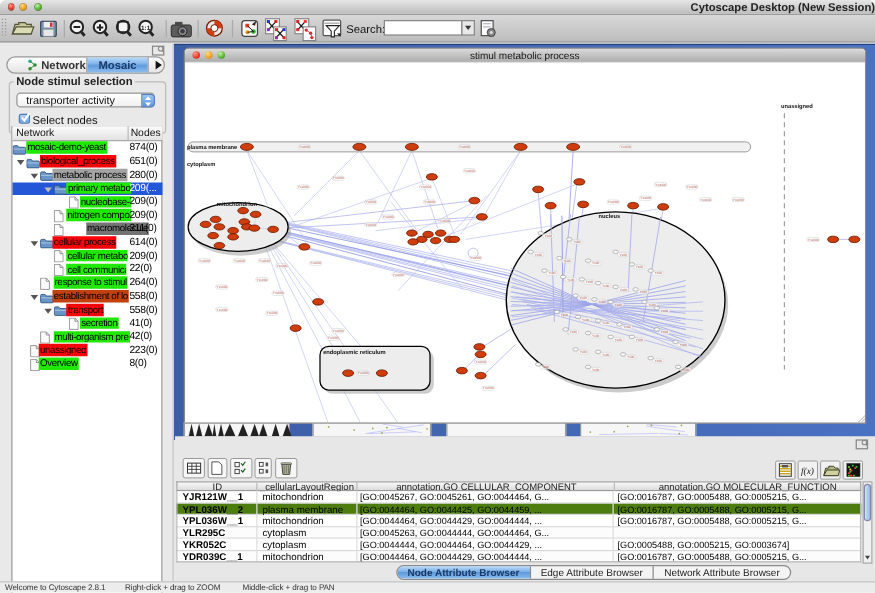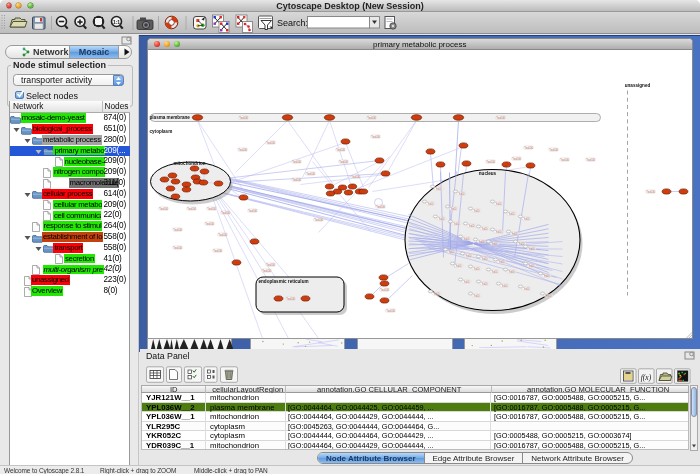--- a/index.html
+++ b/index.html
@@ -6,21 +6,21 @@
   .abs { position:absolute; }
 </style></head>
 <body>
 
 <div class="abs" style="left:0;top:0;width:700px;height:474px;background:#e9e9e9;border-radius:5px 5px 0 0"></div>
 
 <div class="abs" style="left:0;top:0;width:700px;height:12px;background:linear-gradient(#e6e6e6,#bcbcbc);border-radius:5px 5px 0 0;border-bottom:1px solid #9a9a9a">
   <div class="abs" style="left:6.6px;top:3.2px;width:4.8px;height:4.8px;border-radius:50%;background:radial-gradient(circle at 35% 30%, #ff9a8a, #e33a2a 60%, #a02015);box-shadow:0 0 0 0.5px #992015"></div>
   <div class="abs" style="left:16.2px;top:3.2px;width:4.8px;height:4.8px;border-radius:50%;background:radial-gradient(circle at 35% 30%, #ffd98a, #f0a01e 60%, #b06c10);box-shadow:0 0 0 0.5px #a87416"></div>
   <div class="abs" style="left:28px;top:3.2px;width:4.8px;height:4.8px;border-radius:50%;background:radial-gradient(circle at 35% 30%, #c8f0a0, #55b82e 60%, #2e7a12);box-shadow:0 0 0 0.5px #3a7a18"></div>
-  <div style="text-align:center;font-size:9px;font-weight:bold;color:#222;line-height:12px">Cytoscape Desktop (New Session)</div>
+  <div style="text-align:right;font-size:9px;font-weight:bold;color:#222;line-height:12px">Cytoscape Desktop (New Session)</div>
 </div>
 
 <div class="abs" style="left:0;top:12px;width:700px;height:22px;background:linear-gradient(#d8d8d8,#bdbdbd);border-bottom:1px solid #8e8e8e"></div>
 <svg width="400" height="34" style="position:absolute;left:0;top:0" font-family="Liberation Sans, sans-serif">
     <g stroke="#9a9a9a" stroke-width="1" stroke-dasharray="1 1.5">
       <line x1="2" y1="15" x2="2" y2="30"></line>
       <line x1="4.5" y1="15" x2="4.5" y2="30"></line>
     </g>
     <path d="M10 27 L12 19.5 L15 19.5 L15 18 L20 18 L21.5 19.5 L25 19.5 L25 27 Z" fill="#c9c9a0" stroke="#55553a" stroke-width="1"></path>
     <path d="M10 27 L13 21.5 L27 21.5 L25 27 Z" fill="#dcdcb4" stroke="#55553a" stroke-width="1"></path>
@@ -106,21 +106,21 @@
     <circle cx="393" cy="26" r="1.2" fill="#ddd"></circle>
   </svg>
 
 <div class="abs" style="left:139px;top:34.5px;width:561px;height:317.5px;background:linear-gradient(90deg,#3b5da4,#4a72c2);border-top:1px solid #24407e">
 
   <div class="abs" style="left:7.5px;top:2px;width:546.5px;height:301px;background:#fff;border:1px solid #888;border-radius:4px 4px 0 0;overflow:hidden">
     <div class="abs" style="left:0;top:0;width:100%;height:11.5px;background:linear-gradient(#dadada,#aeaeae);border-radius:4px 4px 0 0;border-bottom:1px solid #8a8a8a">
       <div class="abs" style="left:6px;top:2.4px;width:6.4px;height:6.4px;border-radius:50%;background:radial-gradient(circle at 35% 30%, #ff9a8a, #e33a2a 60%, #a02015)"></div>
       <div class="abs" style="left:16.5px;top:2.4px;width:6.4px;height:6.4px;border-radius:50%;background:radial-gradient(circle at 35% 30%, #ffd98a, #f0a01e 60%, #b06c10)"></div>
       <div class="abs" style="left:26px;top:2.4px;width:6.4px;height:6.4px;border-radius:50%;background:radial-gradient(circle at 35% 30%, #c8f0a0, #55b82e 60%, #2e7a12)"></div>
-      <div style="text-align:center;font-size:8px;color:#111;line-height:11px">primary metabolic process</div>
+      <div style="text-align:center;font-size:8px;color:#111;line-height:11px">stimul metabolic process</div>
     </div>
     <svg width="546.5" height="289.5" viewBox="146.5 47.5 546.5 289.5" style="position:absolute;left:-1px;top:10px" font-family="Liberation Sans, sans-serif">
         <line x1="198.0" y1="170.0" x2="450.0" y2="224.0" stroke="#aab0ee" stroke-width="0.65" opacity="0.85"></line>
         <line x1="205.0" y1="171.9" x2="457.0" y2="228.4" stroke="#aab0ee" stroke-width="0.65" opacity="0.85"></line>
         <line x1="212.0" y1="173.8" x2="464.0" y2="232.8" stroke="#aab0ee" stroke-width="0.65" opacity="0.85"></line>
         <line x1="219.0" y1="175.7" x2="471.0" y2="237.2" stroke="#aab0ee" stroke-width="0.65" opacity="0.85"></line>
         <line x1="198.0" y1="177.6" x2="478.0" y2="241.6" stroke="#aab0ee" stroke-width="0.65" opacity="0.85"></line>
         <line x1="205.0" y1="179.5" x2="485.0" y2="246.0" stroke="#aab0ee" stroke-width="0.65" opacity="0.85"></line>
         <line x1="212.0" y1="181.4" x2="492.0" y2="250.4" stroke="#aab0ee" stroke-width="0.65" opacity="0.85"></line>
         <line x1="219.0" y1="183.3" x2="499.0" y2="254.8" stroke="#aab0ee" stroke-width="0.65" opacity="0.85"></line>
@@ -666,21 +666,21 @@
       <div style="position:absolute;left:94.0px;top:0;height:10.8px;color:#000;font-size:8.2px;letter-spacing:-0.2px;line-height:10.8px;white-space:nowrap">558(0)</div>
     </div>
     <div style="position:absolute;left:9.5px;top:219.10000000000002px;width:120.0px;height:10.8px;">
       <svg width="8" height="10" style="position:absolute;left:45.0px;top:0.5px">
         <path d="M0.5 0.5 L5 0.5 L7.5 3 L7.5 9.5 L0.5 9.5 Z" fill="#fdfdfd" stroke="#888" stroke-width="0.7"></path>
         <path d="M5 0.5 L5 3 L7.5 3" fill="none" stroke="#888" stroke-width="0.7"></path>
       </svg>
       <div style="position:absolute;left:54.5px;top:0.3px;height:9.600000000000001px;background:#21e800;color:#000;font-size:7.8px;letter-spacing:-0.3px;line-height:9.600000000000001px;padding:0 1px;white-space:nowrap;overflow:hidden;max-width:32px">secretion</div>
       <div style="position:absolute;left:94.0px;top:0;height:10.8px;color:#000;font-size:8.2px;letter-spacing:-0.2px;line-height:10.8px;white-space:nowrap">41(0)</div>
     </div>
-    <div style="position:absolute;left:9.5px;top:229.90000000000003px;width:120.0px;height:10.8px;font-style:italic;">
+    <div style="position:absolute;left:9.5px;top:229.90000000000003px;width:120.0px;height:10.8px;">
       <svg width="8" height="10" style="position:absolute;left:22.5px;top:0.5px">
         <path d="M0.5 0.5 L5 0.5 L7.5 3 L7.5 9.5 L0.5 9.5 Z" fill="#fdfdfd" stroke="#888" stroke-width="0.7"></path>
         <path d="M5 0.5 L5 3 L7.5 3" fill="none" stroke="#888" stroke-width="0.7"></path>
       </svg>
       <div style="position:absolute;left:33.1px;top:0.3px;height:9.600000000000001px;background:#21e800;color:#000;font-size:7.8px;letter-spacing:-0.3px;line-height:9.600000000000001px;padding:0 1px;white-space:nowrap;overflow:hidden;max-width:62.4px">multi-organism pre</div>
       <div style="position:absolute;left:94.0px;top:0;height:10.8px;color:#000;font-size:8.2px;letter-spacing:-0.2px;line-height:10.8px;white-space:nowrap">42(0)</div>
     </div>
     <div style="position:absolute;left:9.5px;top:240.7px;width:120.0px;height:10.8px;">
       <svg width="8" height="10" style="position:absolute;left:14.5px;top:0.5px">
         <path d="M0.5 0.5 L5 0.5 L7.5 3 L7.5 9.5 L0.5 9.5 Z" fill="#fdfdfd" stroke="#888" stroke-width="0.7"></path>
@@ -693,21 +693,20 @@
       <svg width="8" height="10" style="position:absolute;left:14.5px;top:0.5px">
         <path d="M0.5 0.5 L5 0.5 L7.5 3 L7.5 9.5 L0.5 9.5 Z" fill="#fdfdfd" stroke="#888" stroke-width="0.7"></path>
         <path d="M5 0.5 L5 3 L7.5 3" fill="none" stroke="#888" stroke-width="0.7"></path>
       </svg>
       <div style="position:absolute;left:21.5px;top:0.3px;height:9.600000000000001px;background:#21e800;color:#000;font-size:7.8px;letter-spacing:-0.3px;line-height:9.600000000000001px;padding:0 1px;white-space:nowrap;overflow:hidden;max-width:34px">Overview</div>
       <div style="position:absolute;left:94.0px;top:0;height:10.8px;color:#000;font-size:8.2px;letter-spacing:-0.2px;line-height:10.8px;white-space:nowrap">8(0)</div>
     </div>
 </div>
 
 <div class="abs" style="left:140px;top:349px;width:560px;height:116px;background:#e7e7e7">
-  <div style="font-size:8.8px;color:#111;padding:1.5px 0 0 6px;height:12px">Data Panel</div>
   <svg width="12" height="10" style="position:absolute;right:4px;top:2px">
       <rect x="1" y="1" width="9" height="7" fill="none" stroke="#888" stroke-width="1"></rect>
       <circle cx="7.5" cy="3" r="1.8" fill="none" stroke="#888" stroke-width="0.9"></circle>
       <line x1="8.7" y1="4.2" x2="10" y2="5.6" stroke="#888" stroke-width="1"></line>
     </svg>
 </div>
 <svg width="700" height="474" class="abs" style="left:0;top:0;pointer-events:none">
     <rect x="146.5" y="366.8" width="17" height="15.5" rx="1.5" fill="#f6f6f6" stroke="#9a9a9a" stroke-width="0.8"></rect>
     <rect x="166.5" y="366.8" width="15" height="15.5" rx="1.5" fill="#f6f6f6" stroke="#9a9a9a" stroke-width="0.8"></rect>
     <rect x="184.5" y="366.8" width="17" height="15.5" rx="1.5" fill="#f6f6f6" stroke="#9a9a9a" stroke-width="0.8"></rect>
@@ -758,20 +757,21 @@
   <span style="position:absolute;left:66px;top:0;font-size:7.6px;color:#222;line-height:8px">_cellularLayoutRegion</span>
   <span style="position:absolute;left:175px;top:0;font-size:7.6px;color:#222;line-height:8px">annotation.GO CELLULAR_COMPONENT</span>
   <span style="position:absolute;left:385px;top:0;font-size:7.6px;color:#222;line-height:8px">annotation.GO MOLECULAR_FUNCTION</span>
   <div style="position:absolute;left:63px;top:0;width:1px;height:8px;background:#bbb"></div>
   <div style="position:absolute;left:143px;top:0;width:1px;height:8px;background:#bbb"></div>
   <div style="position:absolute;left:349px;top:0;width:1px;height:8px;background:#bbb"></div>
 </div>
 <div style="position:absolute;left:141px;top:393.2px;width:548px;height:9.55px;background:#ffffff;border-bottom:0.5px solid #d8d8d8">
     <span style="position:absolute;left:5px;top:0;font-weight:bold;font-size:7.8px;line-height:9.55px">YJR121W__1</span>
     <span style="position:absolute;left:69px;top:0;font-size:7.8px;line-height:9.55px">mitochondrion</span>
+    <span style="position:absolute;left:147px;top:0;font-size:7.3px;line-height:9.55px;white-space:nowrap;overflow:hidden;width:200px">[GO:0045267, GO:0045261, GO:0044464, G...</span>
     <span style="position:absolute;left:353px;top:0;font-size:7.3px;line-height:9.55px;white-space:nowrap;overflow:hidden;width:194px">[GO:0016787, GO:0005488, GO:0005215, G...</span>
   </div>
 <div style="position:absolute;left:141px;top:402.75px;width:548px;height:9.55px;background:#4d7c0f;border-bottom:0.5px solid #d8d8d8">
     <span style="position:absolute;left:5px;top:0;font-weight:bold;font-size:7.8px;line-height:9.55px">YPL036W__2</span>
     <span style="position:absolute;left:69px;top:0;font-size:7.8px;line-height:9.55px">plasma membrane</span>
     <span style="position:absolute;left:147px;top:0;font-size:7.3px;line-height:9.55px;white-space:nowrap;overflow:hidden;width:200px">[GO:0044464, GO:0044425, GO:0044459, ...</span>
     <span style="position:absolute;left:353px;top:0;font-size:7.3px;line-height:9.55px;white-space:nowrap;overflow:hidden;width:194px">[GO:0016787, GO:0005488, GO:0005215, G...</span>
   </div>
 <div style="position:absolute;left:141px;top:412.3px;width:548px;height:9.55px;background:#ffffff;border-bottom:0.5px solid #d8d8d8">
     <span style="position:absolute;left:5px;top:0;font-weight:bold;font-size:7.8px;line-height:9.55px">YPL036W__1</span>

